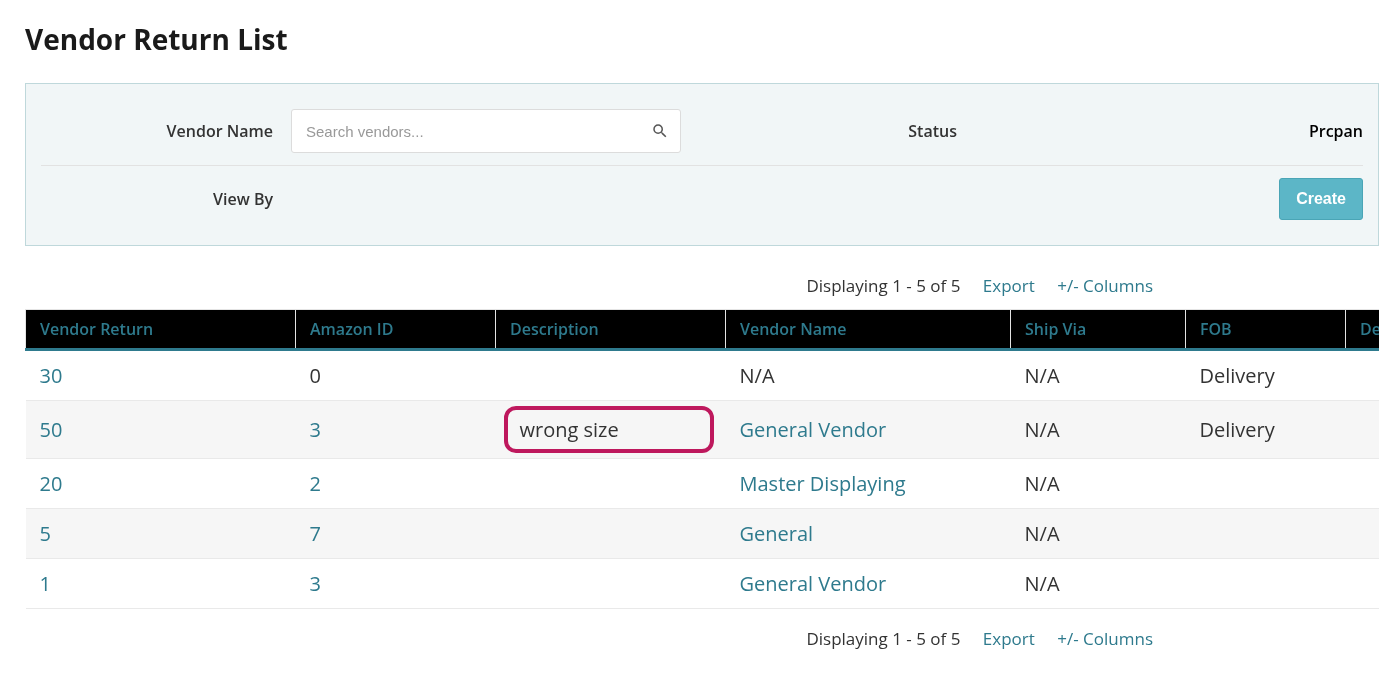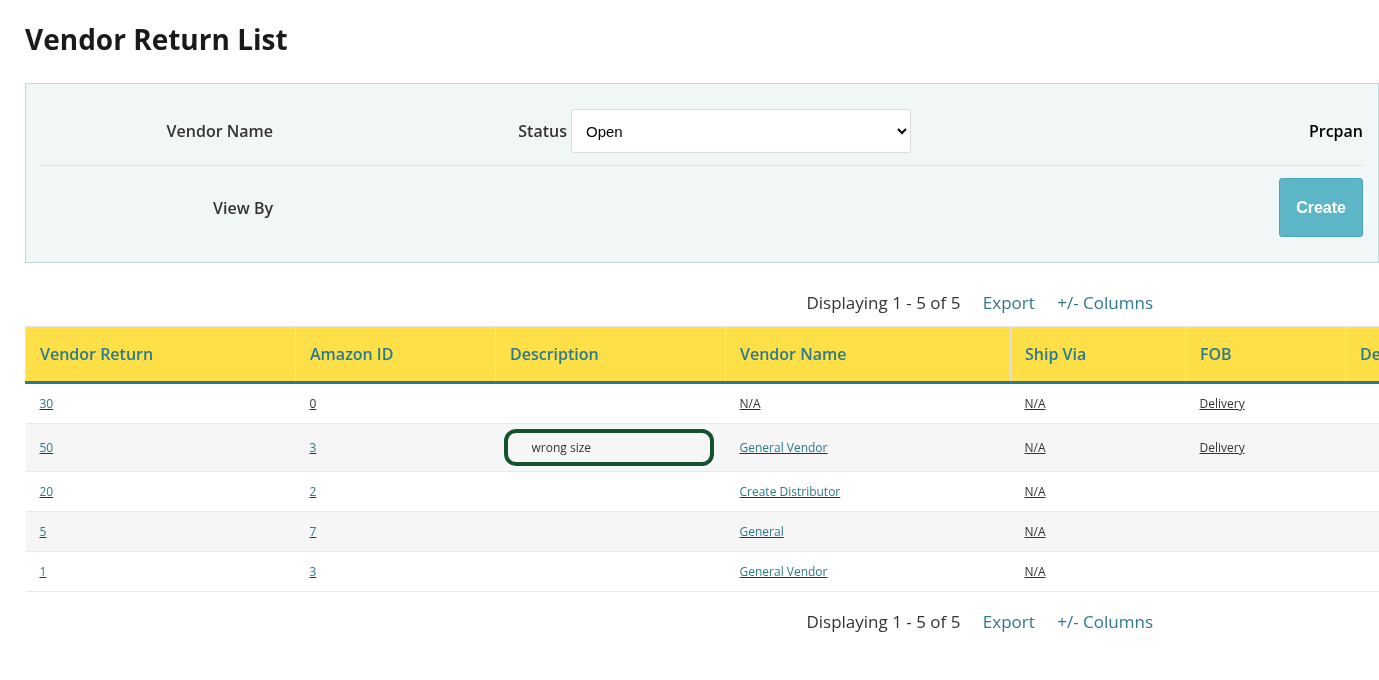--- a/index.html
+++ b/index.html
@@ -98,21 +98,21 @@
     color: #000000;
     font-size: 16px;
   }
   .create-btn {
     margin-left: auto;
     background: #5cb6c7;
     border: 1px solid #4aa5b6;
     color: #fff;
     font-size: 16px;
     font-weight: 600;
-    height: 59px;
+    height: 42px;
     padding: 0 16px;
     border-radius: 3px;
     cursor: pointer;
   }
 
   .table-toolbar {
     padding: 6px 0 6px 0;
     color: #333;
     font-size: 17px;
     text-align: right;
@@ -130,45 +130,44 @@
     width: 1480px; 
     border-collapse: collapse;
     table-layout: fixed;
     margin-top: 6px;
   }
   table.data th {
     text-align: left;
     color: #2e7a8d;
     font-weight: 600;
     font-size: 16px;
-    padding: 16px 14px;
+    padding: 8px 14px;
     border: 1px solid #e4e4e4;
-    background: #fde047;
+    background: #000000;
   }
   table.data thead tr { border-bottom: 3px solid #2e7a8d; }
   table.data thead th { border-bottom: 3px solid #2e7a8d; }
   table.data td {
     padding: 11px 14px;
     border-bottom: 1px solid #e9e9e9;
-    font-size: 12px;
+    font-size: 20px;
     color: #333;
     background: #fff;
-    text-decoration: underline;
   }
   table.data tbody tr:nth-child(even) td { background: #f6f6f6; }
   table.data a.cell-link {
     color: #2e7a8d;
     text-decoration: none;
   }
 
   .highlight-cell {
-    border: 4px solid #14532d;
+    border: 4px solid #be185d;
     border-radius: 12px;
     margin: -6px -6px;
-    padding: 6px 24px;
+    padding: 6px 12px;
     display: inline-block;
     min-width: 210px;
   }
 
   .col-return { width: 270px; }
   .col-vendorid { width: 200px; }
   .col-desc { width: 230px; }
   .col-vendorname { width: 285px; }
   .col-shipvia { width: 175px; }
   .col-fob { width: 160px; }
@@ -190,25 +189,28 @@
 </style>
 </head>
 <body>
 
 <div class="page">
   <h1 class="page-title">Vendor Return List</h1>
 
   <div class="filter-box">
     <div class="filter-row">
       <div class="filter-label">Vendor Name</div>
+      <div class="search-wrap">
+        <input type="text" class="search-input" placeholder="Search vendors..." style="">
+        <svg class="search-icon" viewBox="0 0 24 24">
+            <path d="M15.5 14h-.79l-.28-.27A6.471 6.471 0 0 0 16 9.5 6.5 6.5 0 1 0 9.5 16c1.61 0 3.09-.59 4.23-1.57l.27.28v.79l5 4.99L20.49 19l-4.99-5zm-6 0C7.01 14 5 11.99 5 9.5S7.01 5 9.5 5 14 7.01 14 9.5 11.99 14 9.5 14z"></path>
+          </svg>
+      </div>
 
       <div class="status-label">Status</div>
-      <select class="control status-select">
-        <option>Open</option>
-      </select>
 
       <div class="prcpan-label">Prcpan</div>
     </div>
 
     <div class="filter-row nobottom">
       <div class="filter-label">View By</div>
 
       <button class="create-btn">Create</button>
     </div>
   </div>
@@ -256,21 +258,21 @@
           <td><span class="highlight-cell">wrong size</span></td>
           <td><a href="#" class="cell-link">General Vendor</a></td>
           <td>N/A</td>
           <td>Delivery</td>
           <td></td>
         </tr>
         <tr>
           <td><a href="#" class="cell-link">20</a></td>
           <td><a href="#" class="cell-link">2</a></td>
           <td></td>
-          <td><a href="#" class="cell-link">Create Distributor</a></td>
+          <td><a href="#" class="cell-link">Master Displaying</a></td>
           <td>N/A</td>
           <td></td>
           <td></td>
         </tr>
         <tr>
           <td><a href="#" class="cell-link">5</a></td>
           <td><a href="#" class="cell-link">7</a></td>
           <td></td>
           <td><a href="#" class="cell-link">General</a></td>
           <td>N/A</td>

